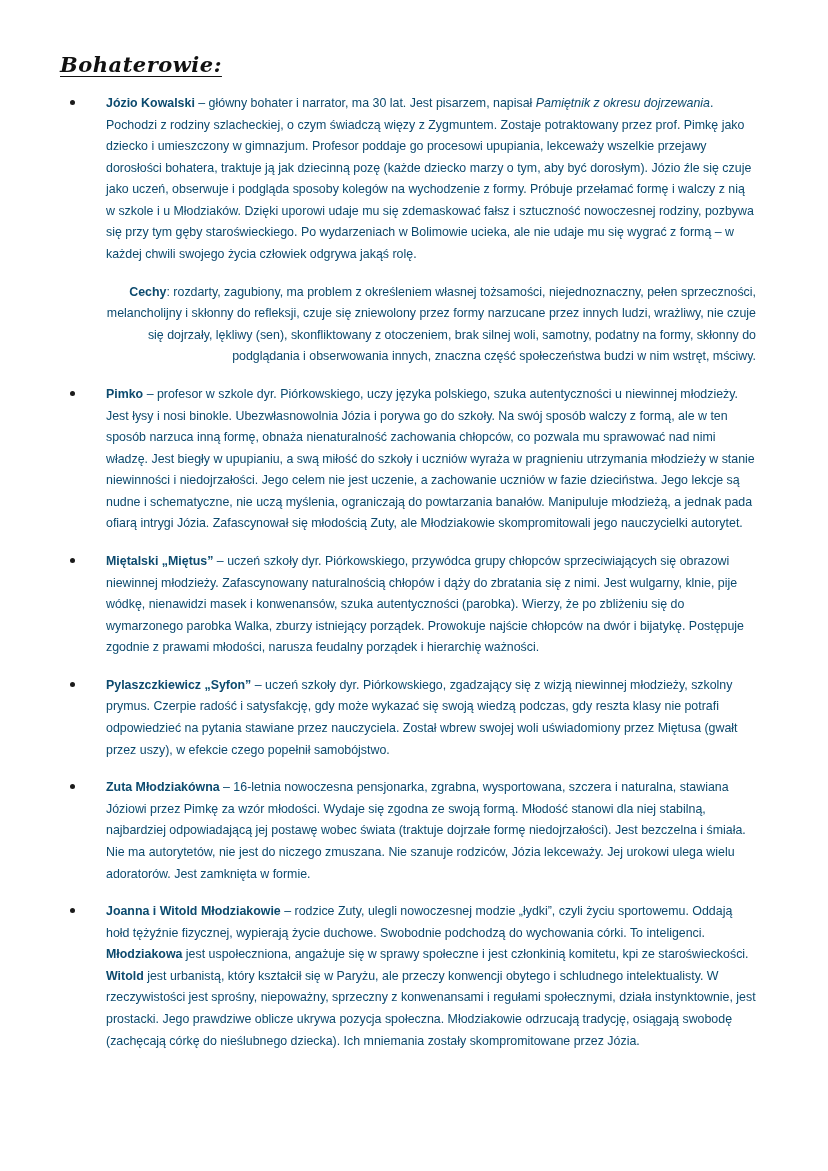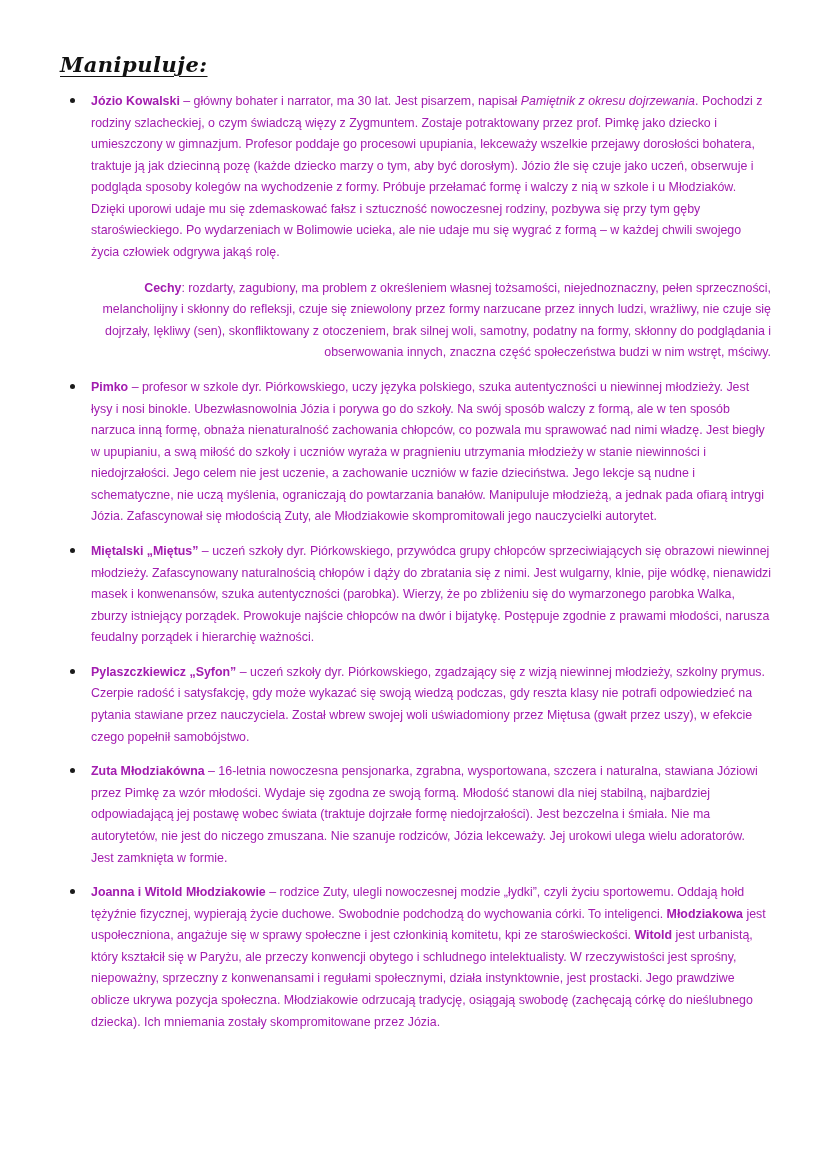--- a/index.html
+++ b/index.html
@@ -46,38 +46,38 @@
     content: "";
     position: absolute;
     left: 22px;
     top: 7px;
     width: 5px;
     height: 5px;
     border-radius: 50%;
     background: #1b1b1b;
   }
   p.para {
-    margin: 1px;
+    margin: 16px;
     font-size: 12.4px;
     line-height: 1.74;
     text-align: left;
-    color: #a21caf;
+    color: #0c4a6e;
   }
   p.para + p.para {
     margin-top: 14px;
     text-align: right;
   }
   .b { font-weight: bold; }
   .i { font-style: italic; }
 </style>
 </head>
 <body>
 
 <div class="page">
-  <div class="doc-title">Manipuluje:</div>
+  <div class="doc-title">Bohaterowie:</div>
   <ul class="bullets" id="entries">
       <li class="entry">
         <p class="para"><span class="b">Józio Kowalski</span><span> – główny bohater i narrator, ma 30 lat. Jest pisarzem, napisał </span><span class="i">Pamiętnik z okresu dojrzewania</span><span>. Pochodzi z rodziny szlacheckiej, o czym świadczą więzy z Zygmuntem. Zostaje potraktowany przez prof. Pimkę jako dziecko i umieszczony w gimnazjum. Profesor poddaje go procesowi upupiania, lekceważy wszelkie przejawy dorosłości bohatera, traktuje ją jak dziecinną pozę (każde dziecko marzy o tym, aby być dorosłym). Józio źle się czuje jako uczeń, obserwuje i podgląda sposoby kolegów na wychodzenie z formy. Próbuje przełamać formę i walczy z nią w szkole i u Młodziaków. Dzięki uporowi udaje mu się zdemaskować fałsz i sztuczność nowoczesnej rodziny, pozbywa się przy tym gęby staroświeckiego. Po wydarzeniach w Bolimowie ucieka, ale nie udaje mu się wygrać z formą – w każdej chwili swojego życia człowiek odgrywa jakąś rolę.</span></p>
         <p class="para"><span class="b">Cechy</span><span>: rozdarty, zagubiony, ma problem z określeniem własnej tożsamości, niejednoznaczny, pełen sprzeczności, melancholijny i skłonny do refleksji, czuje się zniewolony przez formy narzucane przez innych ludzi, wrażliwy, nie czuje się dojrzały, lękliwy (sen), skonfliktowany z otoczeniem, brak silnej woli, samotny, podatny na formy, skłonny do podglądania i obserwowania innych, znaczna część społeczeństwa budzi w nim wstręt, mściwy.</span></p>
       </li>
       <li class="entry">
         <p class="para"><span class="b">Pimko</span><span> – profesor w szkole dyr. Piórkowskiego, uczy języka polskiego, szuka autentyczności u niewinnej młodzieży. Jest łysy i nosi binokle. Ubezwłasnowolnia Józia i porywa go do szkoły. Na swój sposób walczy z formą, ale w ten sposób narzuca inną formę, obnaża nienaturalność zachowania chłopców, co pozwala mu sprawować nad nimi władzę. Jest biegły w upupianiu, a swą miłość do szkoły i uczniów wyraża w pragnieniu utrzymania młodzieży w stanie niewinności i niedojrzałości. Jego celem nie jest uczenie, a zachowanie uczniów w fazie dzieciństwa. Jego lekcje są nudne i schematyczne, nie uczą myślenia, ograniczają do powtarzania banałów. Manipuluje młodzieżą, a jednak pada ofiarą intrygi Józia. Zafascynował się młodością Zuty, ale Młodziakowie skompromitowali jego nauczycielki autorytet.</span></p>
       </li>
       <li class="entry">
         <p class="para"><span class="b">Miętalski „Miętus”</span><span> – uczeń szkoły dyr. Piórkowskiego, przywódca grupy chłopców sprzeciwiających się obrazowi niewinnej młodzieży. Zafascynowany naturalnością chłopów i dąży do zbratania się z nimi. Jest wulgarny, klnie, pije wódkę, nienawidzi masek i konwenansów, szuka autentyczności (parobka). Wierzy, że po zbliżeniu się do wymarzonego parobka Walka, zburzy istniejący porządek. Prowokuje najście chłopców na dwór i bijatykę. Postępuje zgodnie z prawami młodości, narusza feudalny porządek i hierarchię ważności.</span></p>

